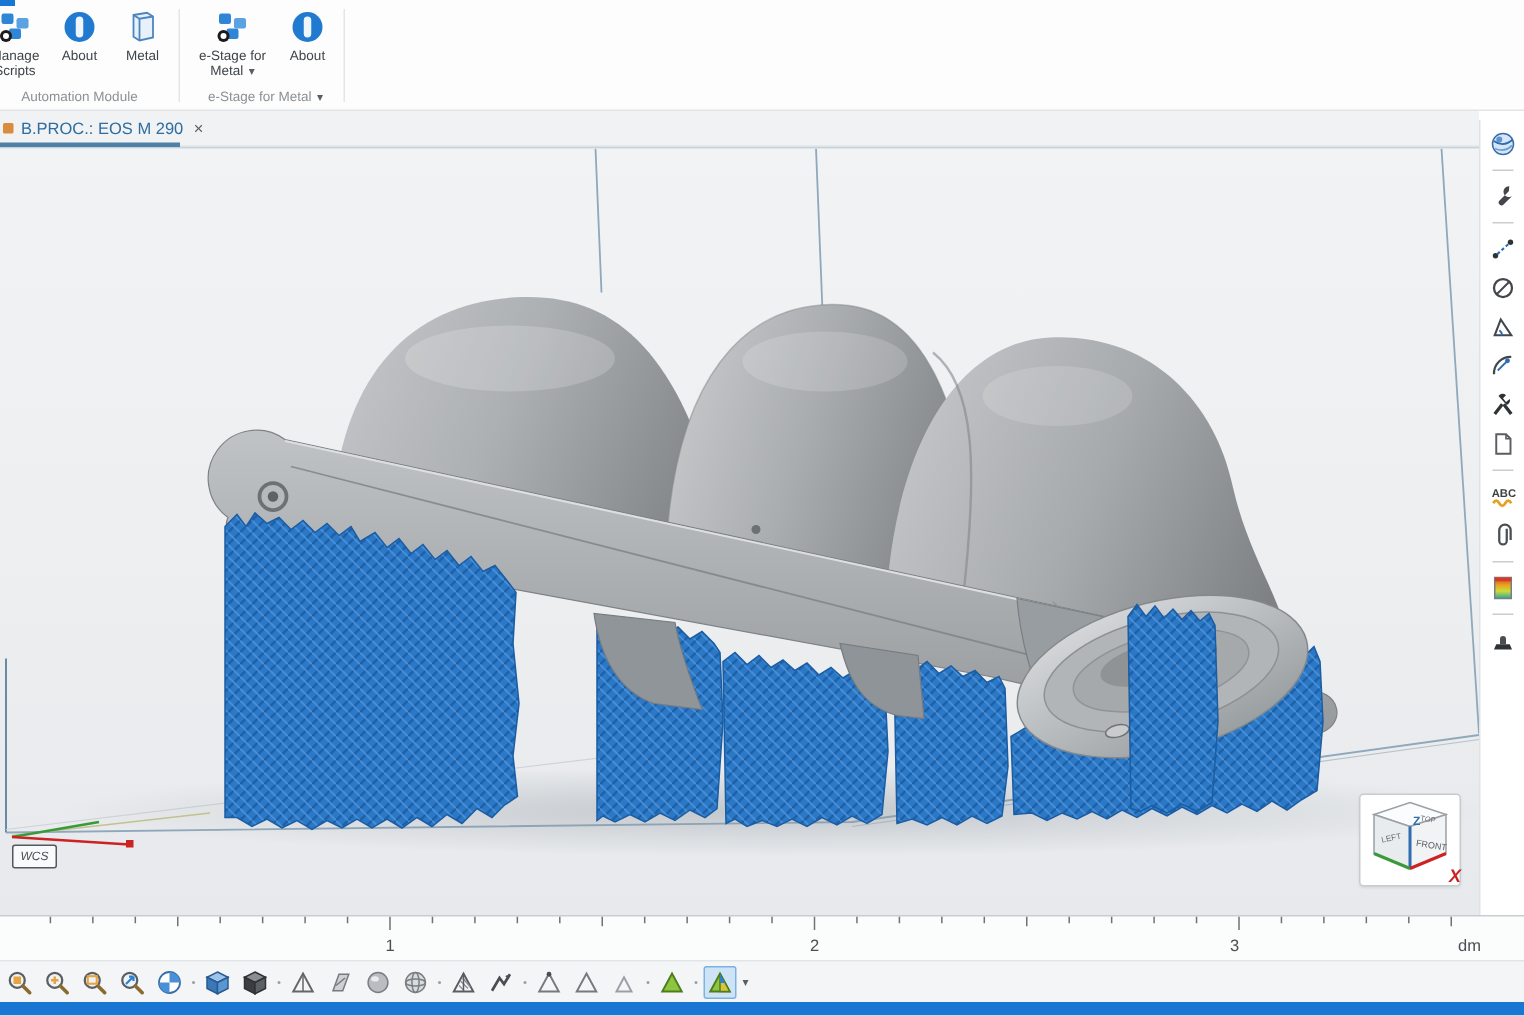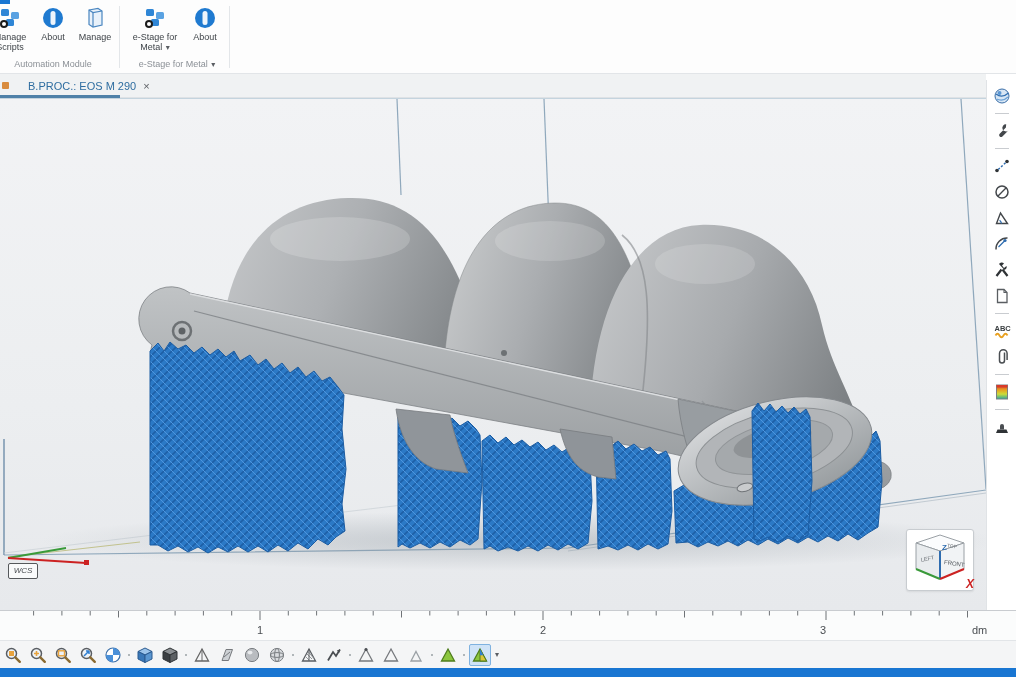--- a/index.html
+++ b/index.html
@@ -13,21 +13,21 @@
   .rgroup{top:2px;height:70px;}
   .rbtn{position:absolute;top:4px;width:44px;text-align:center;cursor:default;}
   .rbtn .ric{display:block;margin:0 auto;width:24px;height:24px;}
   .rbtn .rlbl{display:block;margin-top:2px;font-size:9px;line-height:1.15;color:#3f4449;}
   .glabel{position:absolute;bottom:3px;left:0;right:0;text-align:center;font-size:9px;color:#8b9096;}
   .vsep{position:absolute;top:6px;width:1px;height:62px;background:#e3e6e9;}
 
   
   #tabbar{left:0;top:74px;width:986px;height:24px;background:#f0f2f3;border-bottom:1px solid #dfe2e5;}
   #tab-icon{left:2px;top:8px;width:7px;height:7px;background:#d98c3f;border-radius:1px;}
-  #tab-active{left:28px;top:0;height:24px;line-height:24px;font-size:11px;color:#2e6da0;text-align:right;}
+  #tab-active{left:14px;top:0;height:24px;line-height:24px;font-size:11px;color:#2e6da0;text-align:right;}
   #tab-close{margin-left:7px;color:#5a5e63;font-size:11px;cursor:default;}
   #tab-underline{left:0;top:95px;width:120px;height:3px;background:#4f81a8;}
 
   
   #viewport{left:0;top:98px;width:986px;height:512px;
     background:linear-gradient(180deg,#f2f3f5 0%,#eceef0 60%,#e7e9ec 100%);
     border-top:1px solid #c4d4de;overflow:hidden;}
   #wcs-box{left:8px;top:464px;width:30px;height:16px;border:1px solid #55585b;border-radius:2px;
     background:rgba(255,255,255,.75);font-size:8px;font-style:italic;color:#4a4e52;
     text-align:center;line-height:14px;}
@@ -95,21 +95,21 @@
         </svg></span>
       <span class="rlbl">About</span>
     </div>
     <div class="rbtn" style="left:86px;width:42px;">
       <span class="ric">
         <svg width="24" height="24" viewBox="0 0 24 24">
           <path d="M6 4 L15 2.5 L19 5 L19 19 L10 21 L6 18.5 Z" fill="#e8f1fa" stroke="#4a86c0" stroke-width="1.2"></path>
           <path d="M10 6.5 L10 21" stroke="#4a86c0" stroke-width="1.2" fill="none"></path>
           <path d="M6 4 L10 6.5 L19 5" fill="none" stroke="#4a86c0" stroke-width="1.2"></path>
         </svg></span>
-      <span class="rlbl">Manage</span>
+      <span class="rlbl">Metal</span>
     </div>
     <div class="glabel">Automation Module</div>
   </div>
 
   <div class="vsep abs" style="left:119px;"></div>
 
   <div class="rgroup abs" style="left:124px;width:106px;">
     <div class="rbtn" style="left:2px;width:58px;">
       <span class="ric">
         <svg width="24" height="24" viewBox="0 0 24 24">

